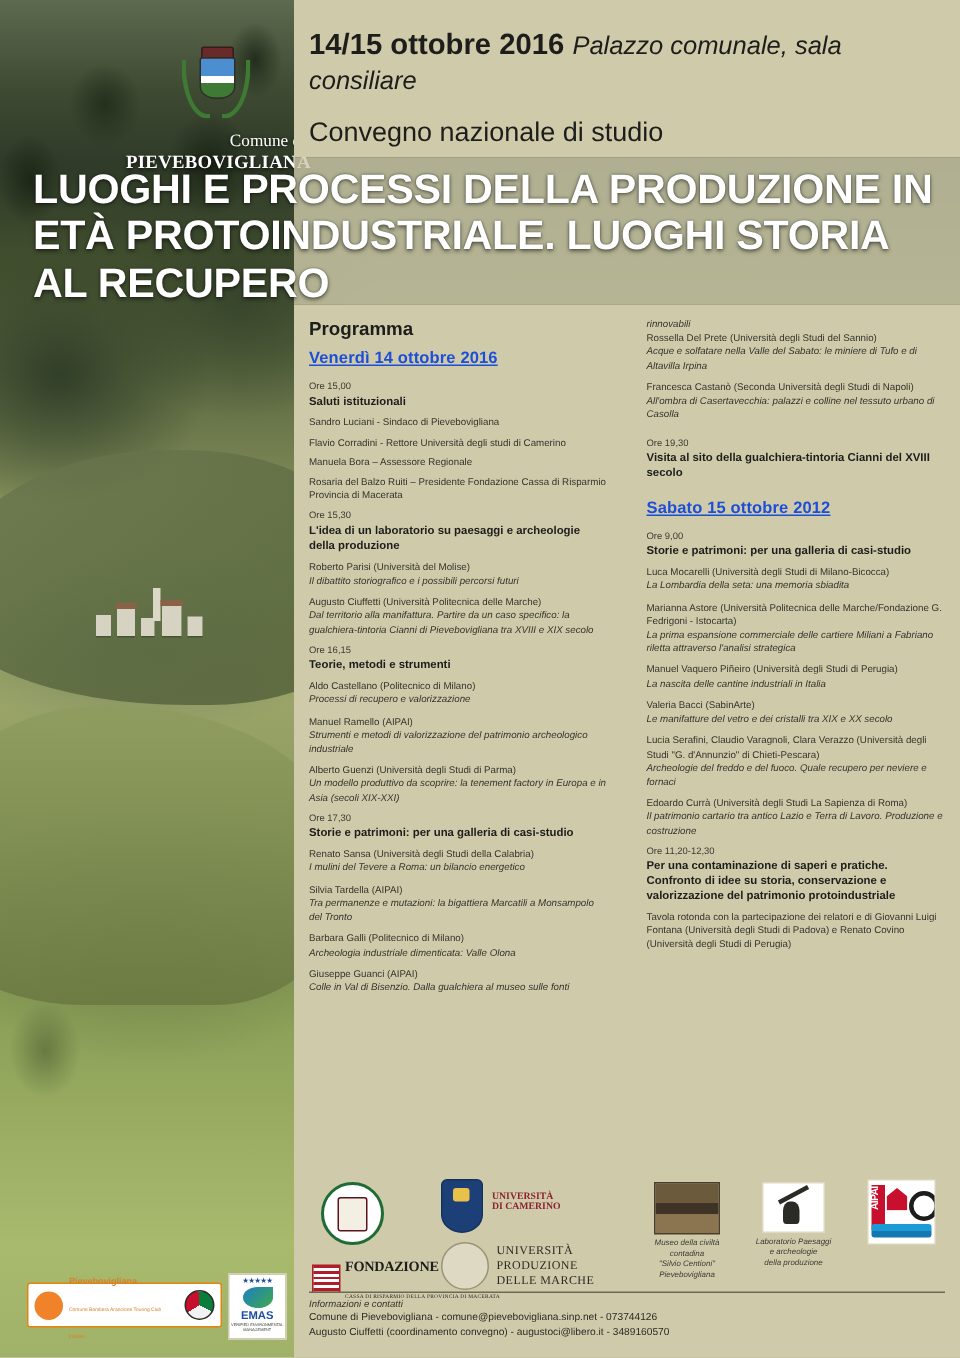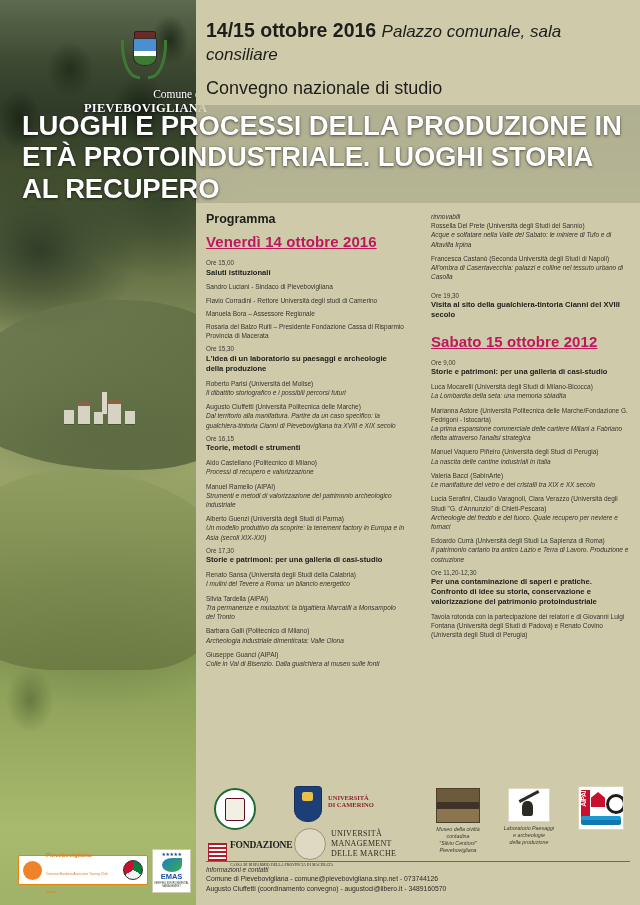--- a/index.html
+++ b/index.html
@@ -65,21 +65,21 @@
 
   
   .panel{position:absolute;left:196px;top:203px;width:444px;height:702px;
     background:#cfcbaa;}
   .panel-inner{position:absolute;left:206px;top:212px;width:424px;height:570px;
     display:flex;gap:26px;}
   .col{width:205px;}
   .col-r{width:205px;}
 
   .programma{font-size:12.5px;font-weight:bold;color:#1d1d1b;margin:0 0 7px 0;}
-  .dayhead{font-size:15px;font-weight:bold;color:#be185d;
+  .dayhead{font-size:11px;font-weight:bold;color:#1d4ed8;
     text-decoration:underline;margin:0 0 9px 0;letter-spacing:.1px;}
   .dayhead.sat{margin-top:0;}
 
   .ore{font-size:6.3px;color:#3a3a33;margin:0;line-height:1.35;}
   .sess{font-size:7.6px;font-weight:bold;color:#1d1d1b;margin:0 0 5px 0;
     line-height:1.3;}
   .person{font-size:6.5px;color:#34342c;margin:0;line-height:1.42;}
   .paper{font-size:6.5px;font-style:italic;color:#34342c;margin:0 0 5px 0;
     line-height:1.42;}
   .blk{margin-bottom:5px;}
@@ -324,21 +324,21 @@
       <span class="fond-txt">
         <span class="fond-t1">FONDAZIONE</span><br>
         <span class="fond-t2">CASSA DI RISPARMIO DELLA PROVINCIA DI MACERATA</span>
       </span>
     </div>
 
     <div class="logo" style="left:88px;top:40px;display:flex;align-items:center;gap:5px">
       <span class="univpm-seal"></span>
       <span class="univpm-txt">
         <span>UNIVERSITÀ</span><br>
-        <span>MANAGEMENT</span><br>
+        <span>PRODUZIONE</span><br>
         <span>DELLE MARCHE</span>
       </span>
     </div>
 
     <div class="logo" style="left:222px;top:0px;width:60px;text-align:center">
       <div class="museo-img" style="margin:0 auto"></div>
       <div class="lcap" style="margin-top:3px">
         <span>Museo della civiltà contadina</span><br>
         <span>"Silvio Centioni"</span><br>
         <span>Pievebovigliana</span>

